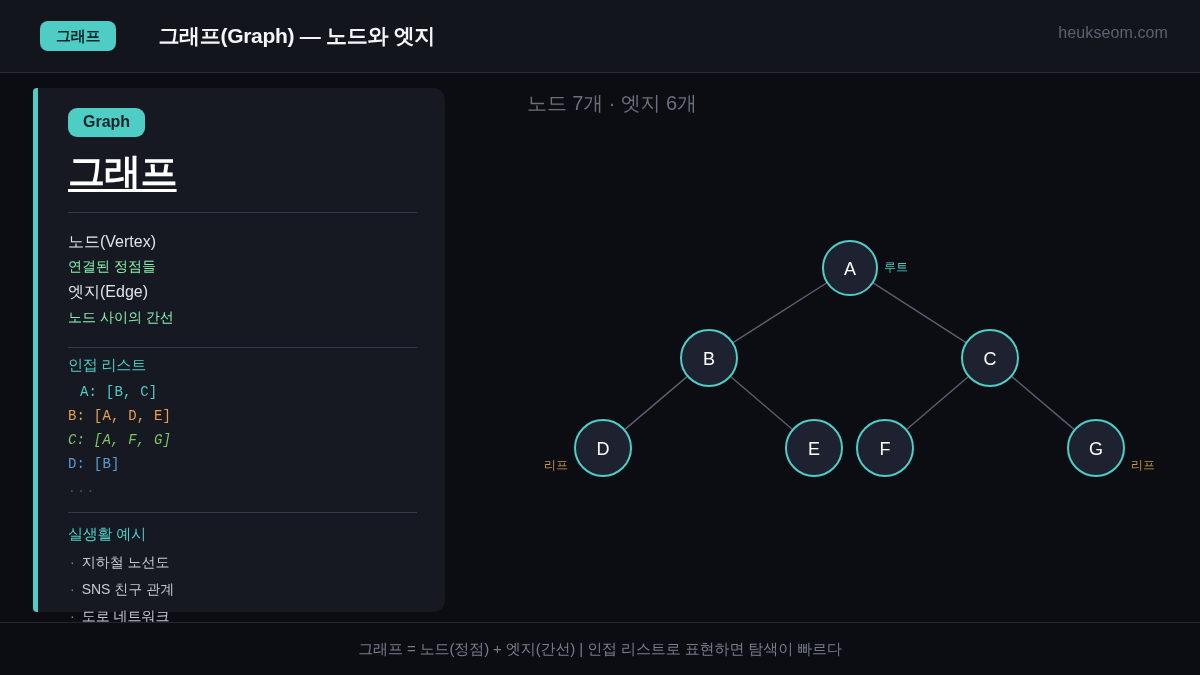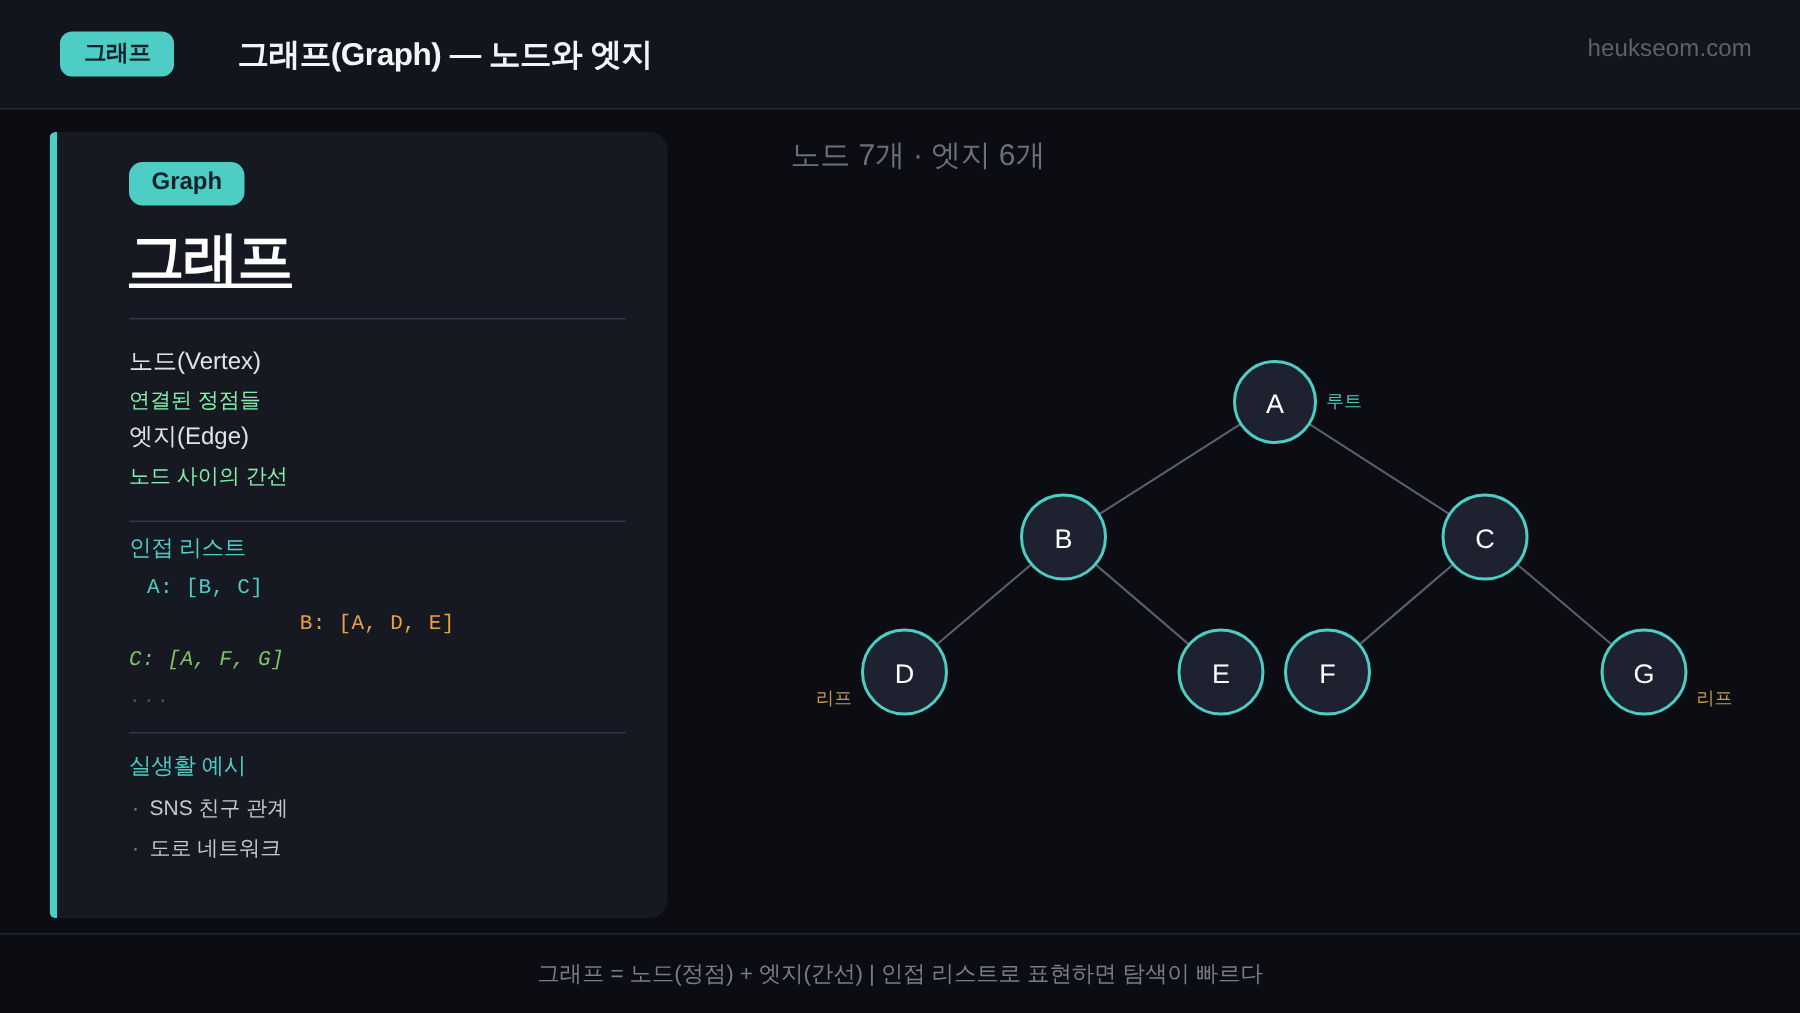--- a/index.html
+++ b/index.html
@@ -61,21 +61,21 @@
   
   #sidebar-card {
     position: absolute;
     left: 33px;
     top: 88px;
     width: 412px;
     height: 524px;
     background: #161922;
     border-left: 5px solid #4ecdc4;
     border-radius: 4px 12px 12px 4px;
-    padding: 20px 28px 0 48px;
+    padding: 20px 28px 0 30px;
   }
 
   #card-badge {
     display: inline-block;
     background: #4ecdc4;
     color: #10232b;
     font-size: 16px;
     font-weight: bold;
     padding: 6px 15px 7px;
     border-radius: 9px;
@@ -235,35 +235,42 @@
   </div>
 
   <div class="card-divider" style="margin:18px 0 8px 0;"></div>
 
   <div>
     <div class="section-heading">인접 리스트</div>
     <div class="adj-row" style="color: rgb(78, 205, 196); margin-left: 12px;">
       <span>A:</span>
       <span>[B, C]</span>
     </div>
-    <div class="adj-row" style="color: rgb(232, 160, 74); text-align: center;">
+    <div class="adj-row" style="color: rgb(232, 160, 74);">
       <span>B:</span>
       <span>[A, D, E]</span>
     </div>
     <div class="adj-row" style="color: rgb(127, 196, 98); font-style: italic;">
       <span>C:</span>
       <span>[A, F, G]</span>
     </div>
+    <div class="adj-row" style="color: rgb(91, 155, 213);">
+      <span>D:</span>
+      <span>[B]</span>
+    </div>
     <div class="adj-more">...</div>
   </div>
 
   <div class="card-divider" style="margin:10px 0 12px 0;"></div>
 
   <div>
     <div class="section-heading">실생활 예시</div>
+    <div class="ex-item">
+      <span class="bullet">·</span><span>지하철 노선도</span>
+    </div>
     <div class="ex-item">
       <span class="bullet">·</span><span>SNS 친구 관계</span>
     </div>
     <div class="ex-item">
       <span class="bullet">·</span><span>도로 네트워크</span>
     </div>
   </div>
 </div>
 
 <div id="graph-meta">노드 7개  ·  엣지 6개</div>

